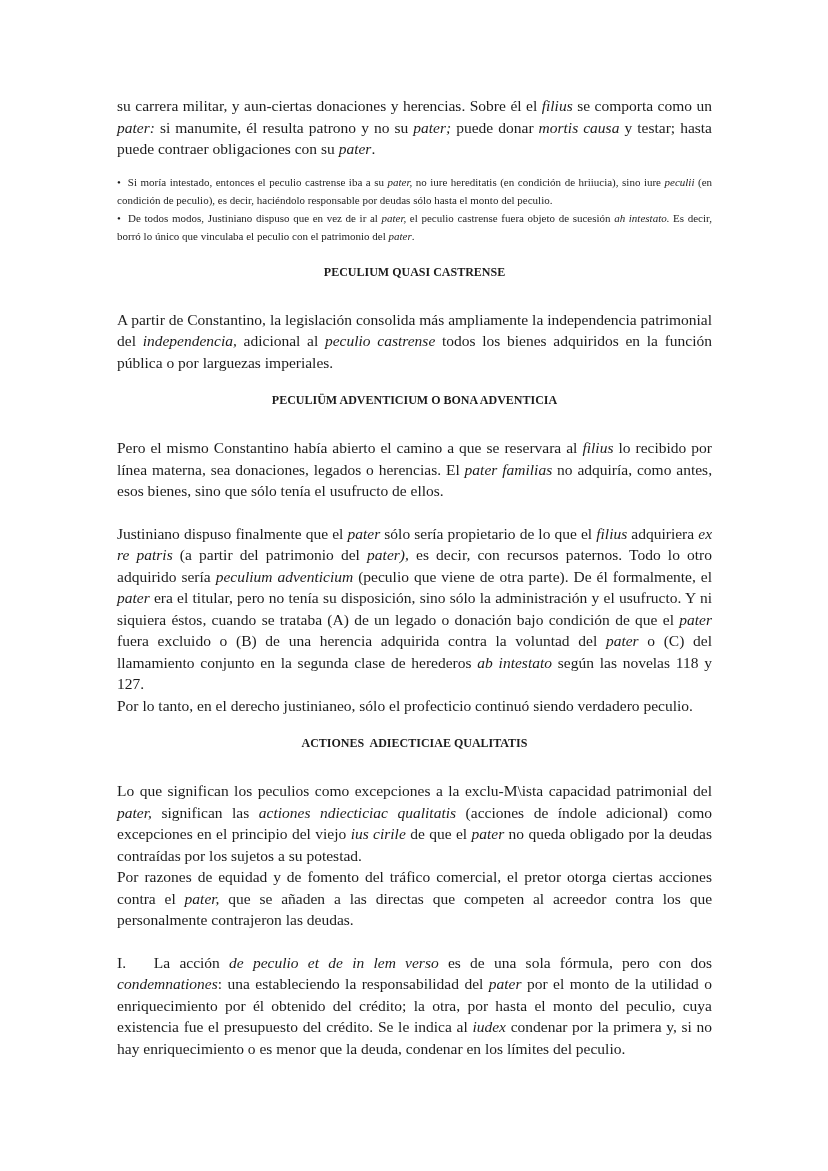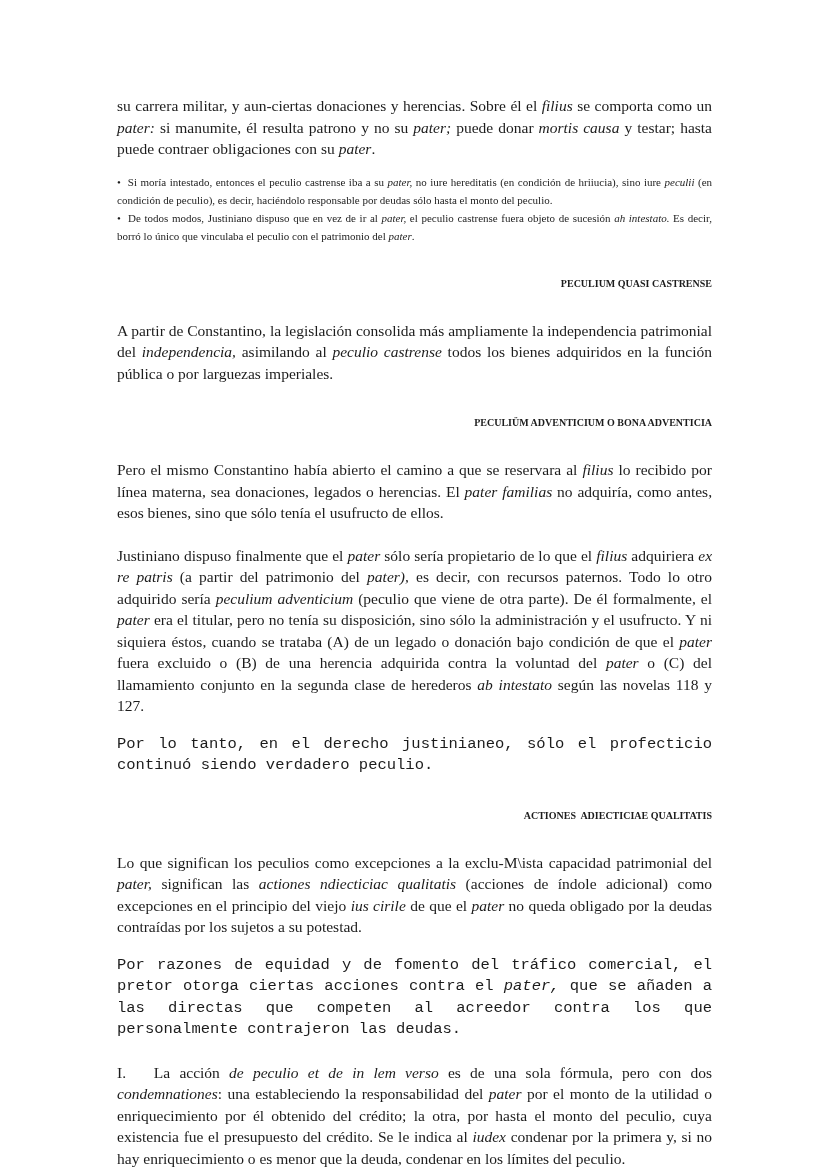--- a/index.html
+++ b/index.html
@@ -18,49 +18,49 @@
     color: #1c1c1c;
     font-family: "Liberation Serif", "DejaVu Serif", serif;
   }
   .content > :first-child { margin-top: 0; }
   .doc-paragraph {
     font-size: 15.5px;
     line-height: 21.5px;
     text-align: justify;
     margin: 21px 0 0 0;
   }
-  .doc-paragraph.tight { margin-top: 17px; font-family: Liberation Mono, monospace; }
+  .doc-paragraph.tight { margin-top: 0; }
   .doc-bullet {
     font-size: 11px;
     line-height: 18px;
     text-align: justify;
     margin: 13px 0 0 0;
   }
   .doc-bullet + .doc-bullet { margin-top: 0; }
   .doc-heading {
-    font-size: 10px;
+    font-size: 12px;
     font-weight: bold;
     line-height: 21px;
-    text-align: right;
-    margin: 28px 0 0 0;
+    text-align: center;
+    margin: 17px 0 0 0;
     white-space: pre-wrap;
   }
   .doc-heading + .doc-paragraph { margin-top: 26px; }
   .seg.it { font-style: italic; }
 </style>
 </head>
 <body>
 
 <div class="page">
   <div class="content">
       <p class="doc-paragraph"><span class="seg">su carrera militar, y aun-ciertas donaciones y herencias. Sobre él el </span><span class="seg it">filius</span><span class="seg"> se comporta como un </span><span class="seg it">pater:</span><span class="seg"> si manumite, él resulta patrono y no su </span><span class="seg it">pater;</span><span class="seg"> puede donar </span><span class="seg it">mortis causa</span><span class="seg"> y testar; hasta puede contraer obligaciones con su </span><span class="seg it">pater</span><span class="seg">.</span></p>
       <p class="doc-bullet"><span class="seg">•&nbsp; Si moría intestado, entonces el peculio castrense iba a su </span><span class="seg it">pater,</span><span class="seg"> no iure hereditatis (en condición de hriiucia), sino iure </span><span class="seg it">peculii</span><span class="seg"> (en condición de peculio), es decir, haciéndolo responsable por deudas sólo hasta el monto del peculio.</span></p>
       <p class="doc-bullet"><span class="seg">•&nbsp; De todos modos, Justiniano dispuso que en vez de ir al </span><span class="seg it">pater,</span><span class="seg"> el peculio castrense fuera objeto de sucesión </span><span class="seg it">ah intestato.</span><span class="seg"> Es decir, borró lo único que vinculaba el peculio con el patrimonio del </span><span class="seg it">pater</span><span class="seg">.</span></p>
       <div class="doc-heading">PECULIUM QUASI CASTRENSE</div>
-      <p class="doc-paragraph"><span class="seg">A partir de Constantino, la legislación consolida más ampliamente la independencia patrimonial del </span><span class="seg it">independencia,</span><span class="seg"> asimilando al </span><span class="seg it">peculio castrense</span><span class="seg"> todos los bienes adquiridos en la función pública o por larguezas imperiales.</span></p>
+      <p class="doc-paragraph"><span class="seg">A partir de Constantino, la legislación consolida más ampliamente la independencia patrimonial del </span><span class="seg it">independencia,</span><span class="seg"> adicional al </span><span class="seg it">peculio castrense</span><span class="seg"> todos los bienes adquiridos en la función pública o por larguezas imperiales.</span></p>
       <div class="doc-heading">PECULIÜM ADVENTICIUM O BONA ADVENTICIA</div>
       <p class="doc-paragraph"><span class="seg">Pero el mismo Constantino había abierto el camino a que se reservara al </span><span class="seg it">filius</span><span class="seg"> lo recibido por línea materna, sea donaciones, legados o herencias. El </span><span class="seg it">pater familias</span><span class="seg"> no adquiría, como antes, esos bienes, sino que sólo tenía el usufructo de ellos.</span></p>
       <p class="doc-paragraph"><span class="seg">Justiniano dispuso finalmente que el </span><span class="seg it">pater</span><span class="seg"> sólo sería propietario de lo que el </span><span class="seg it">filius</span><span class="seg"> adquiriera </span><span class="seg it">ex re patris</span><span class="seg"> (a partir del patrimonio del </span><span class="seg it">pater),</span><span class="seg"> es decir, con recursos paternos. Todo lo otro adquirido sería </span><span class="seg it">peculium adventicium</span><span class="seg"> (peculio que viene de otra parte). De él formalmente, el </span><span class="seg it">pater</span><span class="seg"> era el titular, pero no tenía su disposición, sino sólo la administración y el usufructo. Y ni siquiera éstos, cuando se trataba (A) de un legado o donación bajo condición de que el </span><span class="seg it">pater</span><span class="seg"> fuera excluido o (B) de una herencia adquirida contra la voluntad del </span><span class="seg it">pater</span><span class="seg"> o (C) del llamamiento conjunto en la segunda clase de herederos </span><span class="seg it">ab intestato</span><span class="seg"> según las novelas 118 y 127.</span></p>
       <p class="doc-paragraph tight"><span class="seg">Por lo tanto, en el derecho justinianeo, sólo el profecticio continuó siendo verdadero peculio.</span></p>
       <div class="doc-heading">ACTIONES&nbsp; ADIECTICIAE QUALITATIS</div>
       <p class="doc-paragraph"><span class="seg">Lo que significan los peculios como excepciones a la exclu-M\ista capacidad patrimonial del </span><span class="seg it">pater,</span><span class="seg"> significan las </span><span class="seg it">actiones ndiecticiac qualitatis</span><span class="seg"> (acciones de índole adicional) como excepciones en el principio del viejo </span><span class="seg it">ius cirile</span><span class="seg"> de que el </span><span class="seg it">pater</span><span class="seg"> no queda obligado por la deudas contraídas por los sujetos a su potestad.</span></p>
       <p class="doc-paragraph tight"><span class="seg">Por razones de equidad y de fomento del tráfico comercial, el pretor otorga ciertas acciones contra el </span><span class="seg it">pater,</span><span class="seg"> que se añaden a las directas que competen al acreedor contra los que personalmente contrajeron las deudas.</span></p>
       <p class="doc-paragraph"><span class="seg">I.&nbsp;&nbsp;&nbsp;La acción </span><span class="seg it">de peculio et de in lem verso</span><span class="seg"> es de una sola fórmula, pero con dos </span><span class="seg it">condemnationes</span><span class="seg">: una estableciendo la responsabilidad del </span><span class="seg it">pater</span><span class="seg"> por el monto de la utilidad o enriquecimiento por él obtenido del crédito; la otra, por hasta el monto del peculio, cuya existencia fue el presupuesto del crédito. Se le indica al </span><span class="seg it">iudex</span><span class="seg"> condenar por la primera y, si no hay enriquecimiento o es menor que la deuda, condenar en los límites del peculio.</span></p>
     </div>
 </div>

